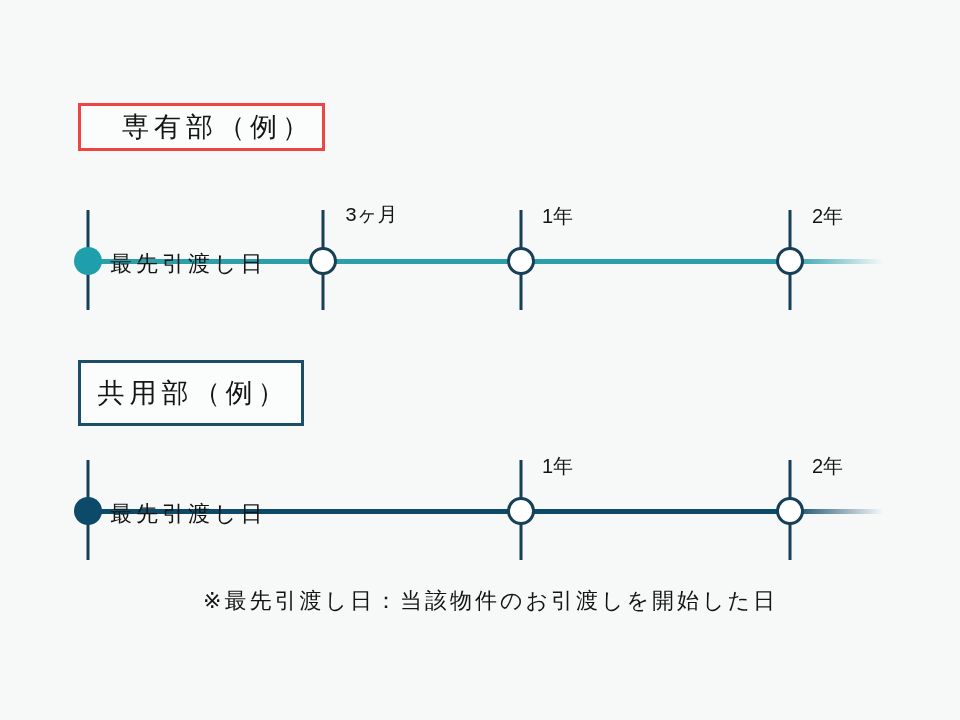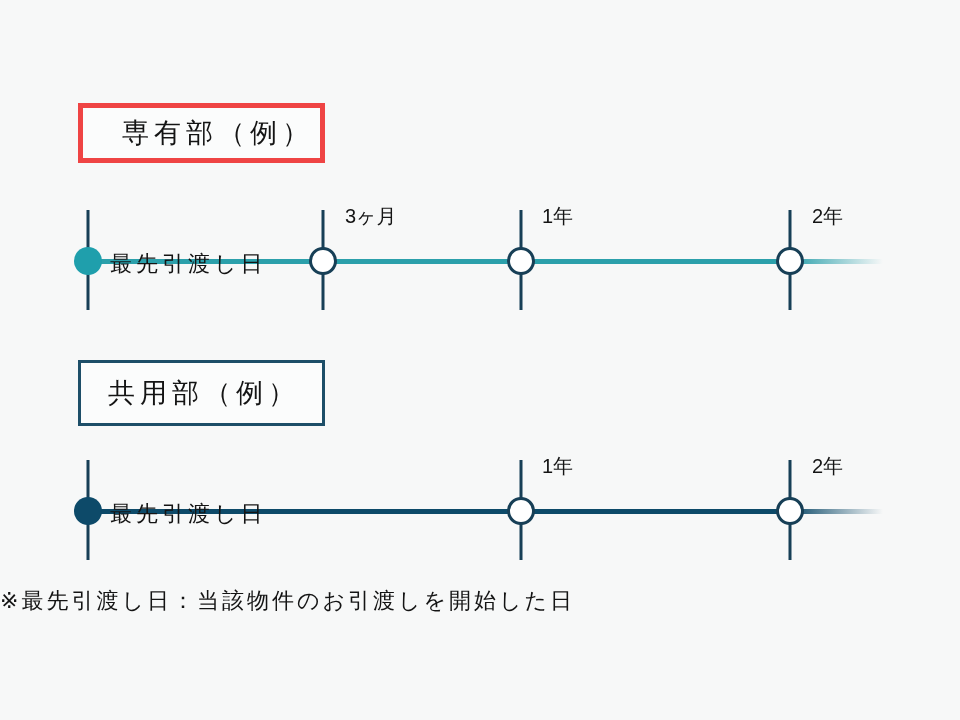--- a/index.html
+++ b/index.html
@@ -33,28 +33,28 @@
     letter-spacing: 5px;
     text-indent: 5px;
     font-weight: 500;
     color: #141414;
     line-height: 1;
   }
   .label-box.teal {
     left: 78px;
     top: 103px;
     width: 247px;
-    height: 60px;
-    border: 5px solid #ef4444;
+    height: 48px;
+    border: 3px solid #ef4444;
     padding-left: 28px;
   }
   .label-box.navy {
     left: 78px;
     top: 360px;
-    width: 247px;
+    width: 226px;
     height: 66px;
     border: 3px solid #1d4e68;
   }
 
   
   .timeline {
     position: absolute;
     left: 0;
     width: 960px;
     height: 130px;
@@ -126,25 +126,26 @@
     letter-spacing: 4px;
     margin-top: 47px;
   }
 
   
   .footnote {
     position: absolute;
     left: 0;
     top: 590px;
     width: 768px;
-    text-align: left;
+    text-align: right;
     font-size: 22px;
     letter-spacing: 3px;
     color: #141414;
     line-height: 1;
+    padding-left: 10px;
   }
 </style>
 </head>
 <body>
 
 <div class="canvas">
 
   <div class="label-box teal">
     <span>専有部（例）</span>
   </div>
@@ -152,21 +153,21 @@
   <div class="timeline tl-private">
 
     <div class="rail"></div>
 
     <div class="tick" style="left:88px;"></div>
     <div class="marker filled" style="left:88px;"></div>
     <div class="tick-label wide" style="left:110px;">最先引渡し日</div>
 
     <div class="tick" style="left:323px;"></div>
     <div class="marker hollow" style="left:323px;"></div>
-    <div class="tick-label" style="left:345px;">3ヶ月</div>
+    <div class="tick-label" style="left:345px;font-family:Liberation Mono, monospace;">3ヶ月</div>
 
     <div class="tick" style="left:521px;"></div>
     <div class="marker hollow" style="left:521px;"></div>
     <div class="tick-label" style="left:542px;">1年</div>
 
     <div class="tick" style="left:790px;"></div>
     <div class="marker hollow" style="left:790px;"></div>
     <div class="tick-label" style="left:812px;">2年</div>
   </div>
 

